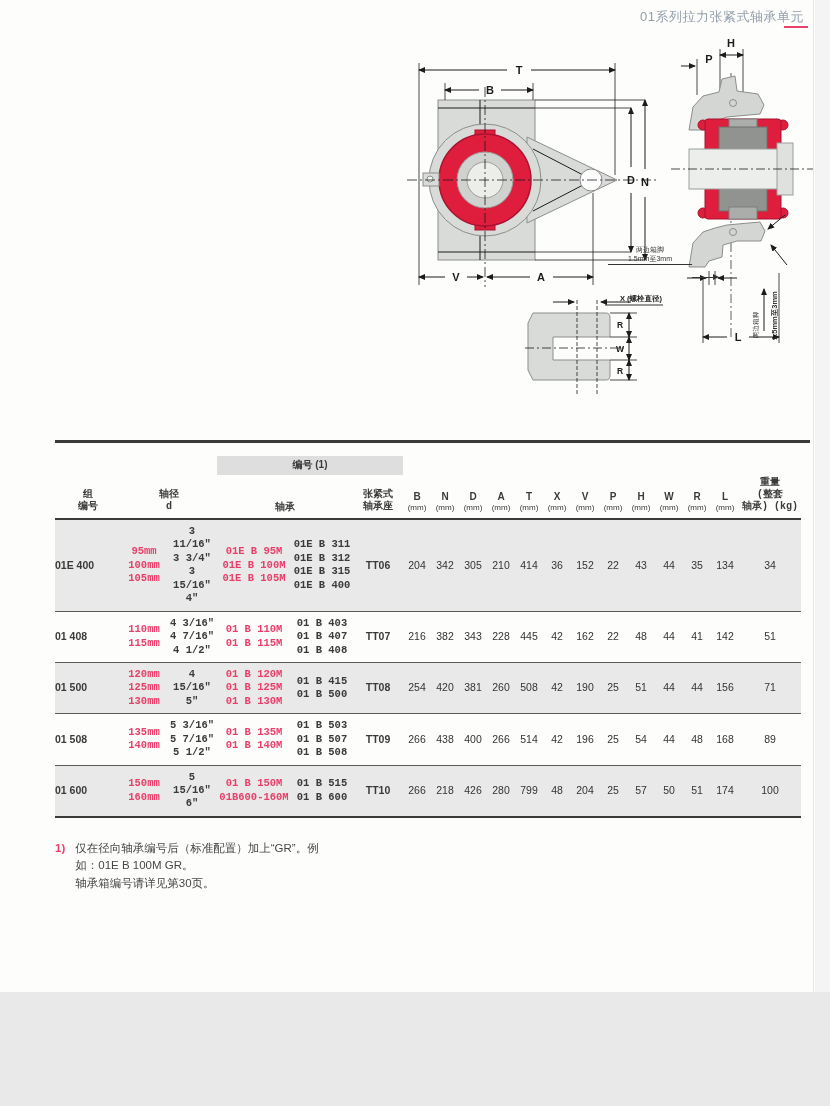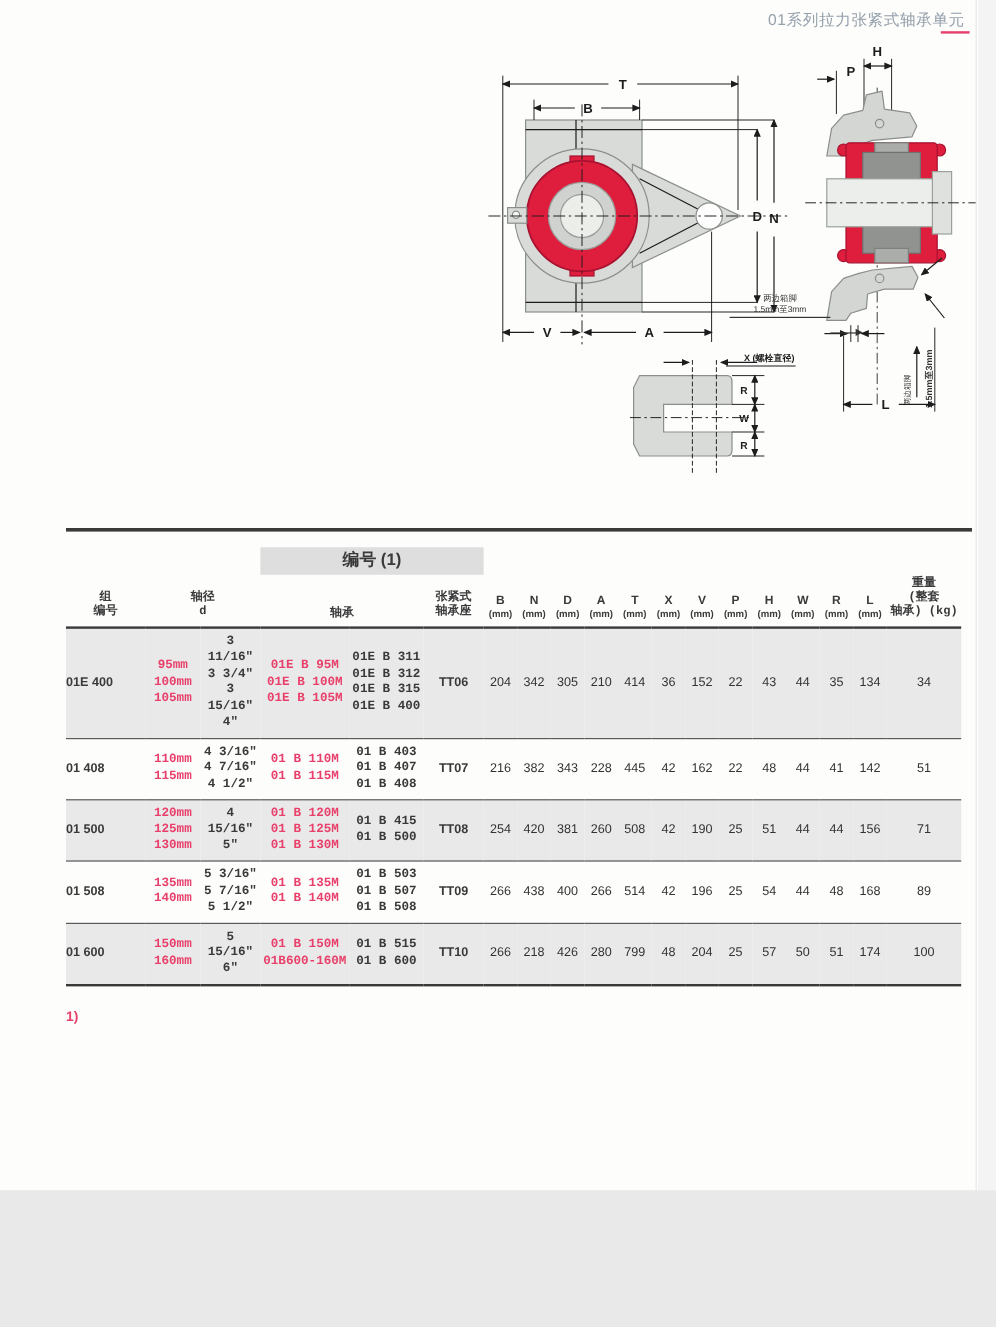--- a/index.html
+++ b/index.html
@@ -22,26 +22,26 @@
   .ann-left-arrow{position:absolute;left:318px;top:239px;width:0;height:0;
             border-left:6px solid #333;border-top:3px solid transparent;border-bottom:3px solid transparent;}
 
   .section-title{position:absolute;left:55px;top:418px;width:755px;font-size:15px;font-weight:bold;color:#3a3a3a;}
   .section-title .series{color:#e8406b;margin-right:7px;}
   .section-rule{position:absolute;left:55px;top:440px;width:755px;height:3px;background:#3a3a3a;}
 
   table.spec{position:absolute;left:55px;top:456px;border-collapse:collapse;table-layout:fixed;
              width:746px;color:#3a3a3a;font-size:10.5px;}
   .ml{white-space:pre-line;font-family:Liberation Mono, monospace;}
-  tr.bandrow td{padding:2px 0 3px;font-size:14px;font-weight:bold;text-align:center;}
+  tr.bandrow td{padding:2px 0 3px;font-size:10px;font-weight:bold;text-align:center;}
   td.band{background:#dedede;}
   tr.colhead th{font-size:10px;font-weight:bold;text-align:center;vertical-align:bottom;
                 padding:2px 1px 5px;line-height:1.2;border-bottom:2.5px solid #3a3a3a;}
   tr.colhead th .dimletter{font-size:10px;}
-  tr.colhead th .dimunit{font-size:8px;font-weight:bold;}
+  tr.colhead th .dimunit{font-size:8px;font-weight:normal;}
   th.wth{font-size:9px;}
   tbody td{text-align:center;vertical-align:middle;padding:5px 1px;line-height:1.28;
            border-bottom:1.5px solid #5a5a5a;}
   tbody tr.last td{border-bottom:2.5px solid #3a3a3a;}
   tbody tr.shaded td{background:#e9e9e9;}
   td.grp{text-align:left;padding-left:0;font-weight:bold;}
   td.pink{color:#e8406b;font-weight:bold;}
   td.dark{font-weight:bold;}
   td.num{font-weight:normal;color:#333;}
 
@@ -455,20 +455,25 @@
         <td class="num">50</td>
         <td class="num">51</td>
         <td class="num">174</td>
         <td class="num">100</td>
       </tr>
     </tbody>
   </table>
 
   <div class="footnote">
     <div class="marker">1)</div>
+    <div>
+      <div>仅在径向轴承编号后（标准配置）加上“GR”。例</div>
+      <div>如：01E B 100M GR。</div>
+      <div>轴承箱编号请详见第30页。</div>
+    </div>
   </div>
 
   <div class="footer-url">www.CooperBearings.com</div>
   <div class="footer-line"></div>
   <div class="footer-page">
     <span>P</span><span class="pgnum">71</span>
   </div>
 
 </div>
 

